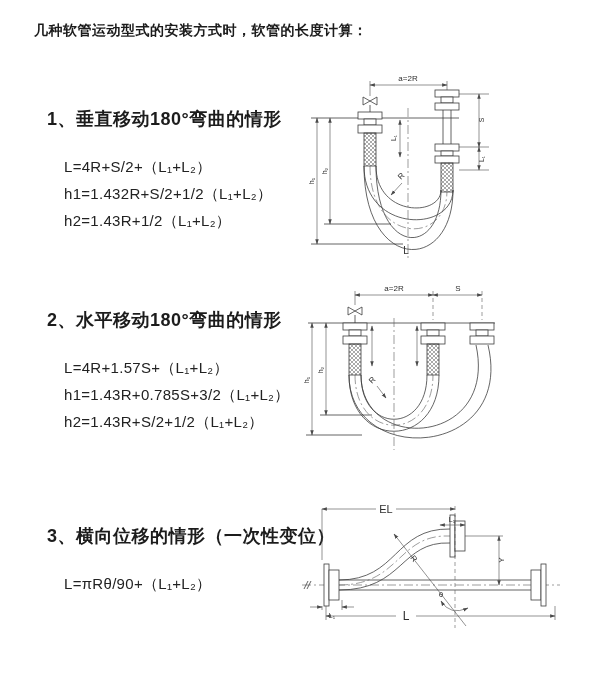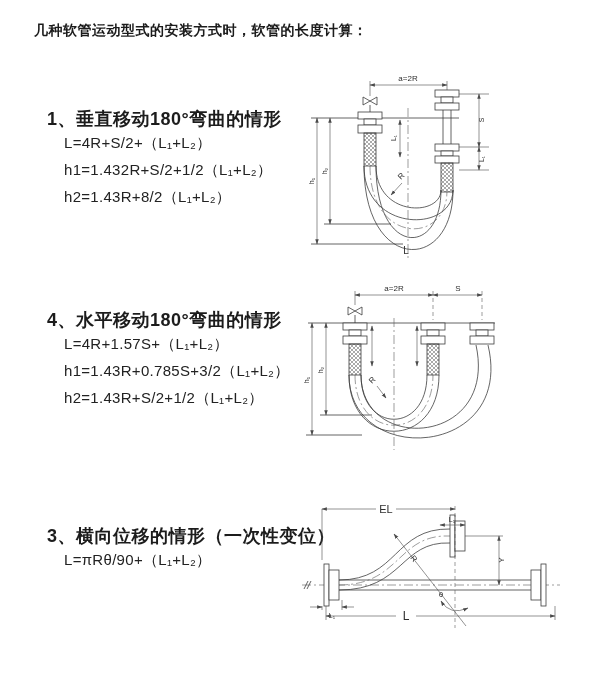--- a/index.html
+++ b/index.html
@@ -1,42 +1,42 @@
 <!DOCTYPE html>
 <html><head>
 <meta charset="utf-8">
 <style>
   html,body{margin:0;padding:0;background:#ffffff;}
   .page{position:relative;width:600px;height:675px;background:#ffffff;overflow:hidden;
         font-family:"Liberation Sans","DejaVu Sans",sans-serif;color:#1c1c1c;}
   .title{position:absolute;left:34px;top:22px;font-size:14px;font-weight:600;letter-spacing:.5px;}
   .sec-heading{position:absolute;font-size:18px;font-weight:600;letter-spacing:.5px;}
-  .formula{position:absolute;font-size:15px;font-weight:500;letter-spacing:.3px;color:#222;}
+  .formula{position:absolute;font-size:15px;font-weight:500;letter-spacing:.3px;color:#222;margin-top:24px;}
   svg{position:absolute;}
   svg text{font-family:"Liberation Sans","DejaVu Sans",sans-serif;fill:#2e2e2e;}
   .dl{stroke:#3d3d3d;stroke-width:.8;fill:none;}     
   .dm{stroke:#4a4a4a;stroke-width:.6;fill:none;}     
   .cl{stroke:#5a5a5a;stroke-width:.6;fill:none;stroke-dasharray:9 3 2 3;} 
   .dsh{stroke:#5a5a5a;stroke-width:.6;fill:none;stroke-dasharray:4 3;}
   .plate{fill:#ffffff;stroke:#3d3d3d;stroke-width:.8;}
   .braid{stroke:#3d3d3d;stroke-width:.8;}
 </style>
 </head>
 <body>
 
 <div class="page">
 
   <div class="title">几种软管运动型式的安装方式时，软管的长度计算：</div>
 
   <div class="sec-heading" style="left:47px;top:107px;">1、垂直移动180°弯曲的情形</div>
   <div class="formula" style="left:64px;top:134px;">L=4R+S/2+（L₁+L₂）</div>
   <div class="formula" style="left:64px;top:161px;">h1=1.432R+S/2+1/2（L₁+L₂）</div>
-  <div class="formula" style="left:64px;top:188px;">h2=1.43R+8/2（L₁+L₂）</div>
-
-  <div class="sec-heading" style="left:47px;top:308px;">4、水平移动180°弯曲的情形</div>
+  <div class="formula" style="left:64px;top:188px;">h2=1.43R+1/2（L₁+L₂）</div>
+
+  <div class="sec-heading" style="left:47px;top:308px;">2、水平移动180°弯曲的情形</div>
   <div class="formula" style="left:64px;top:335px;">L=4R+1.57S+（L₁+L₂）</div>
   <div class="formula" style="left:64px;top:362px;">h1=1.43R+0.785S+3/2（L₁+L₂）</div>
   <div class="formula" style="left:64px;top:389px;">h2=1.43R+S/2+1/2（L₁+L₂）</div>
 
   <div class="sec-heading" style="left:47px;top:524px;">3、横向位移的情形（一次性变位）</div>
   <div class="formula" style="left:64px;top:551px;">L=πRθ/90+（L₁+L₂）</div>
 
   <svg style="left:303px;top:66px;" width="275" height="195" viewBox="0 0 275 195">
     <defs>
       <marker id="d1arr" viewBox="0 0 10 10" refX="9" refY="5" markerWidth="9" markerHeight="9" orient="auto-start-reverse">

